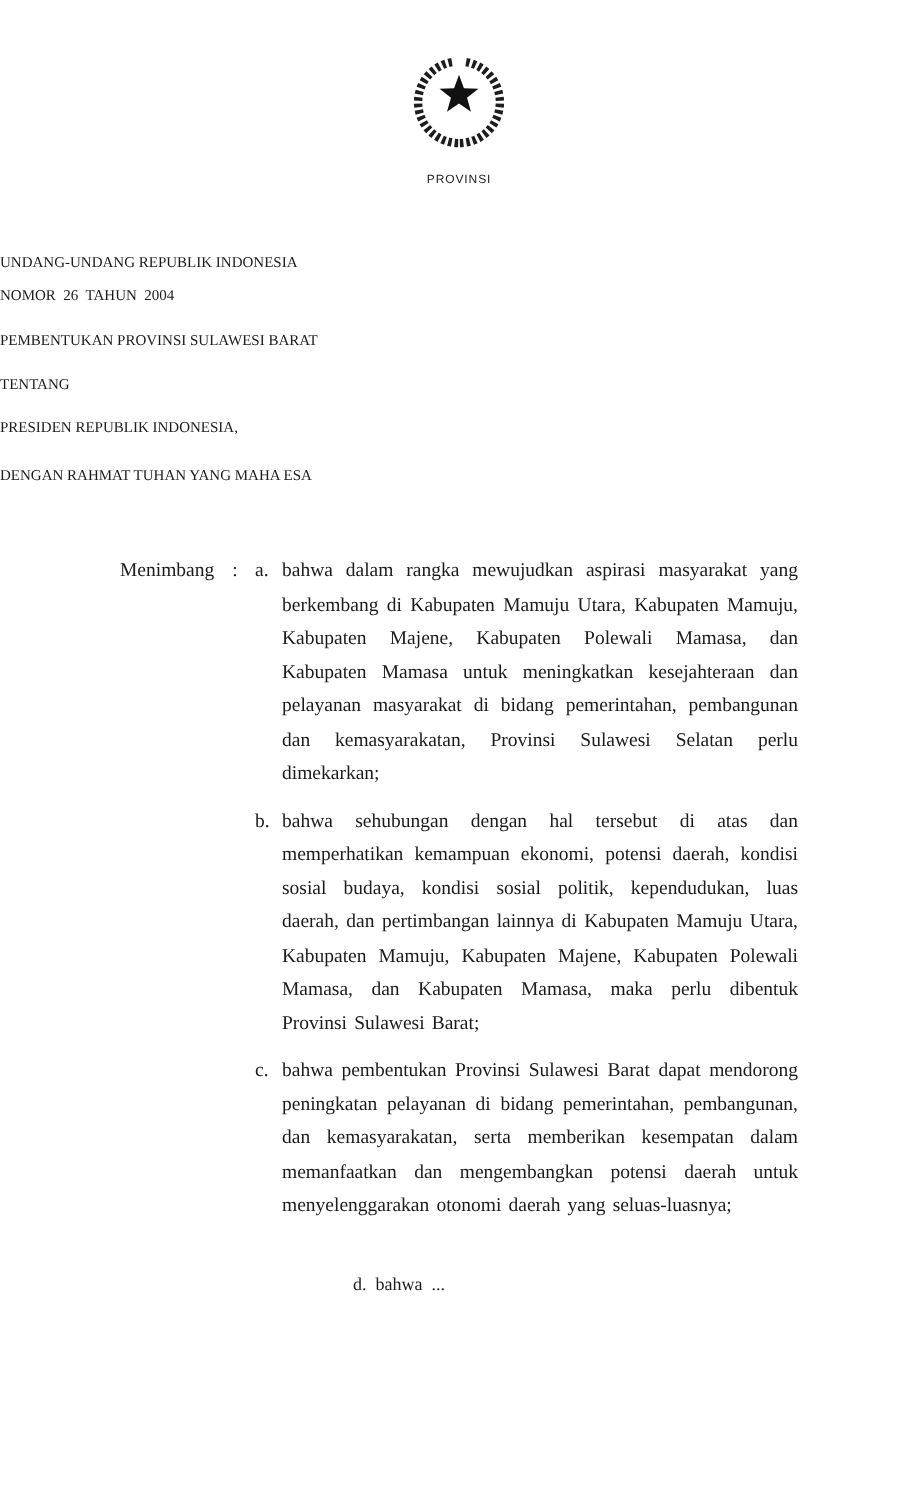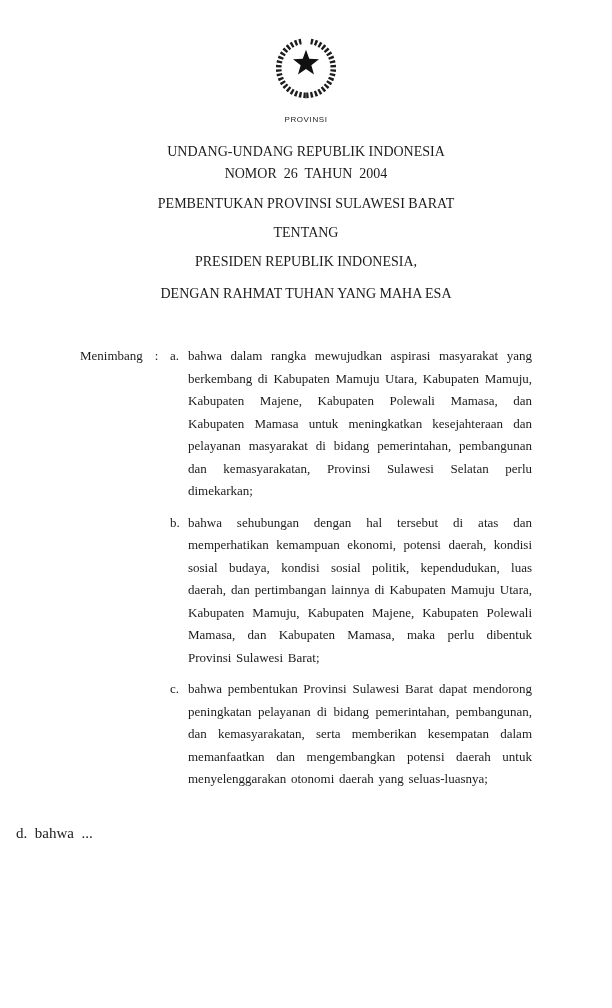--- a/index.html
+++ b/index.html
@@ -20,21 +20,21 @@
   .gov-label {
     font-family: "Liberation Sans", sans-serif;
     font-size: 8px;
     letter-spacing: 0.6px;
     line-height: 11px;
     color: #222;
   }
   .gov-label.first { margin-top: 9px; }
 
   
-  .title-block { text-align: center; font-size: 14px; margin-top: 18px; }
+  .title-block { font-size: 10px; margin-top: 42px; }
   .tline { line-height: 18px; white-space: pre-wrap; }
   .t2 { margin-top: 4px; }
   .t3 { margin-top: 11px; }
   .t4 { margin-top: 12px; }
   .t5 { margin-top: 14px; }
   .t6 { margin-top: 11px; }
 
   
   .body-block {
     display: flex;
@@ -50,23 +50,23 @@
   .item-text {
     margin: 0;
     flex: 1;
     text-align: justify;
     line-height: 22.5px;
     word-spacing: 1.5px;
   }
 
   
   .catchword {
-    text-align: left;
-    margin: 34px 80px 0 16px;
-    font-size: 15px;
+    text-align: center;
+    margin: 34px 80px 0 0;
+    font-size: 12px;
     white-space: pre-wrap;
   }
 </style>
 </head>
 <body>
 
 <div class="page">
 
   <div class="header">
     <svg class="seal" viewBox="0 0 100 100" aria-hidden="true">

